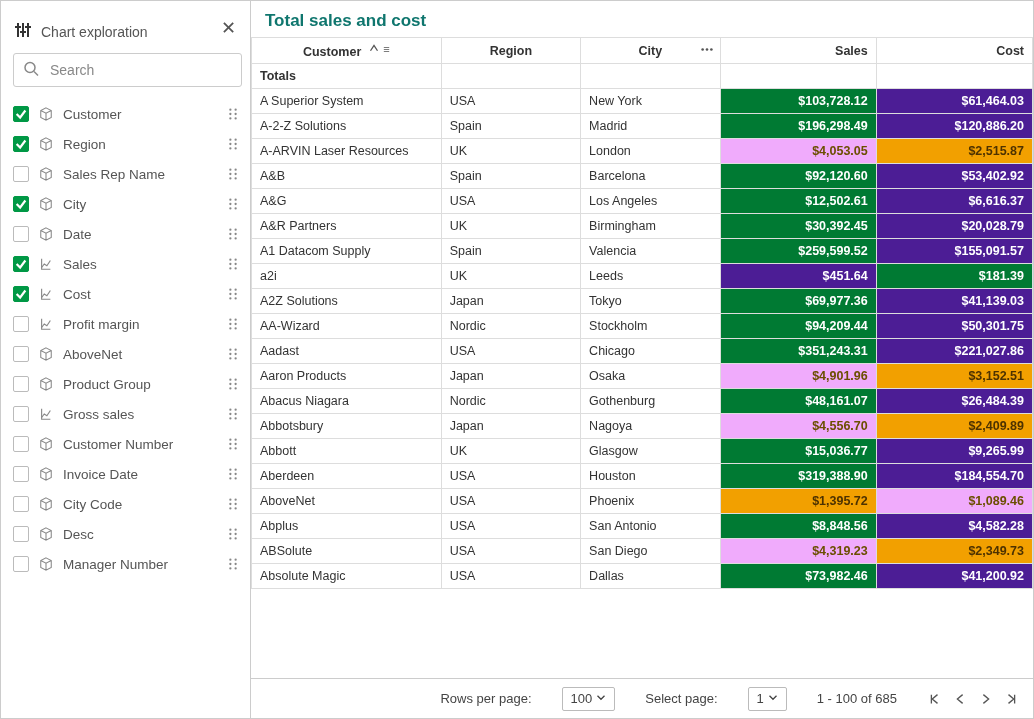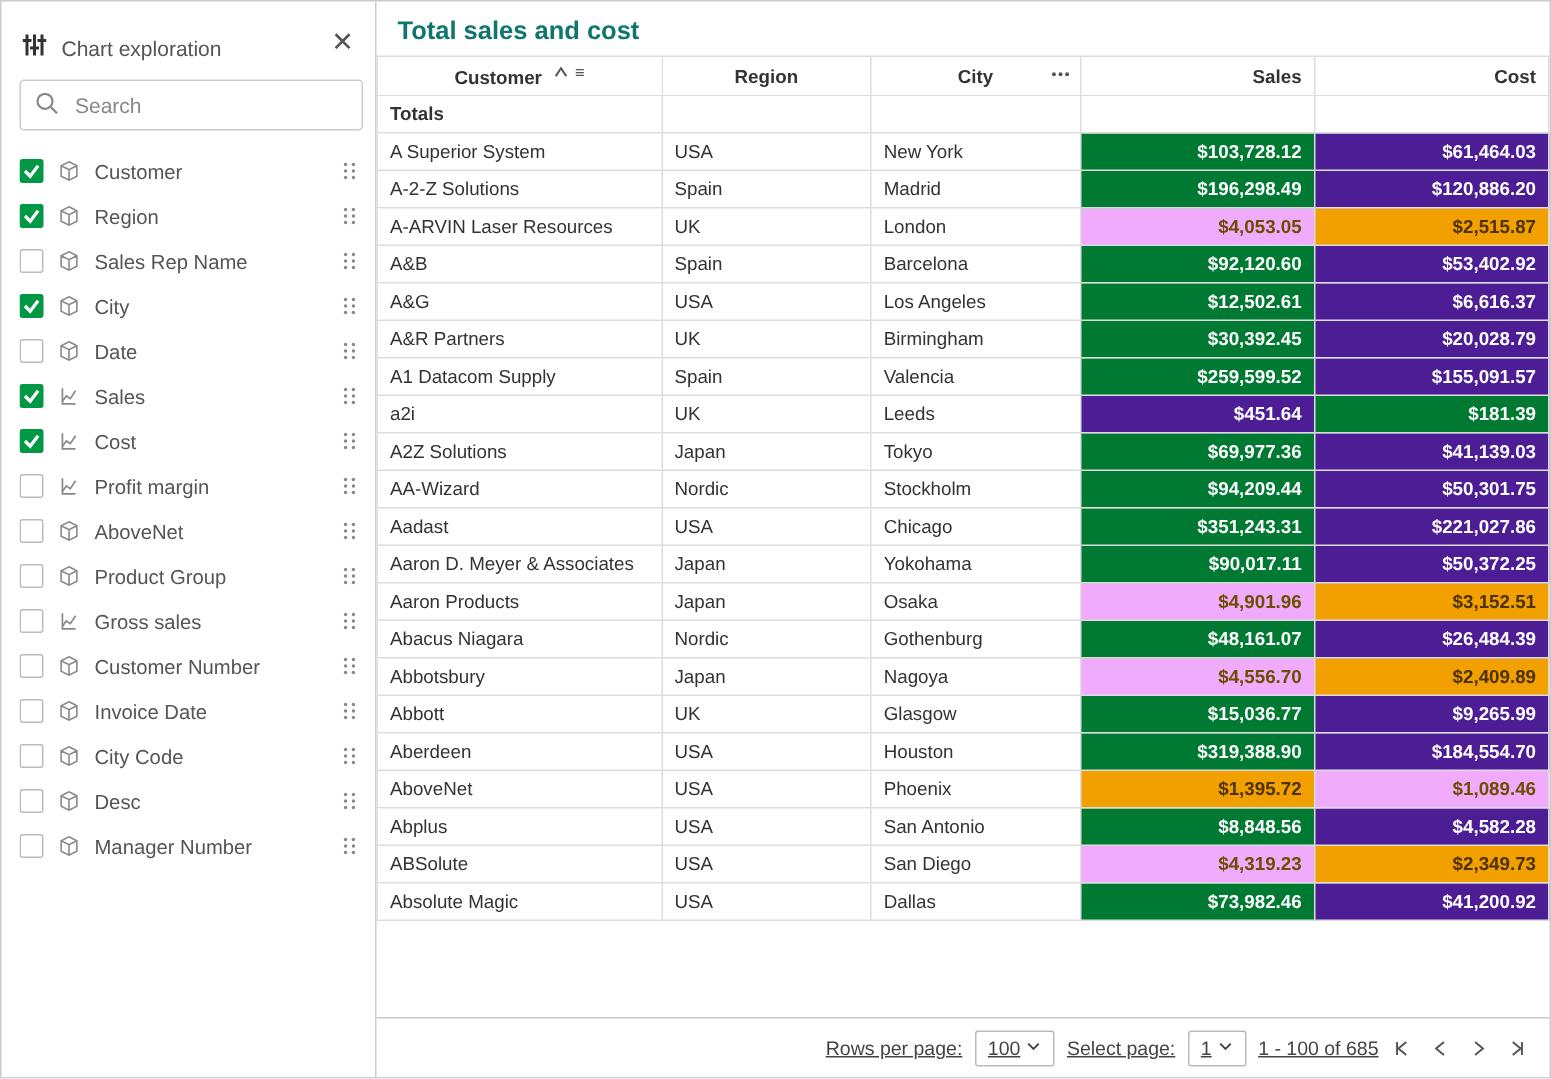--- a/index.html
+++ b/index.html
@@ -46,21 +46,21 @@
   .sort { margin-left: 6px; color: #555; display: inline-flex; gap: 2px; align-items: center; font-size: 11px; }
   .more { position: absolute; right: 6px; top: 50%; transform: translateY(-50%); color: #555; cursor: pointer; }
 
   
   .c-g   { background: #007a33; }       
   .c-yl  { background: #f0abfc; color: #6b4e00 !important; } 
   .c-or  { background: #f2a000; color: #4d3200 !important; } 
   .c-rd  { background: #4c1d95; }       
 
   
-  .pager { border-top: 1px solid #ccc; height: 40px; display: flex; align-items: center; justify-content: flex-end; gap: 8px; padding: 0 14px; font-size: 13px; color: #444; text-decoration: underline; }
+  .pager { border-top: 1px solid #ccc; height: 40px; display: flex; align-items: center; justify-content: flex-end; gap: 30px; padding: 0 14px; font-size: 13px; color: #444; }
   .pager .sel { height: 24px; border: 1px solid #bbb; border-radius: 2px; padding: 0 22px 0 8px; display: inline-flex; align-items: center; position: relative; cursor: pointer; }
   .pager .sel .car { position: absolute; right: 6px; top: 50%; transform: translateY(-50%); }
   .pager .nav { display: flex; gap: 12px; align-items: center; }
   .pager .nav span { cursor: pointer; color: #555; display: inline-flex; }
 
   
   .scroll-area::-webkit-scrollbar { width: 14px; }
   .scroll-area::-webkit-scrollbar-thumb { background: #c8c8c8; border-radius: 7px; border: 3px solid #fff; }
 
   
@@ -499,27 +499,20 @@
               <td class="num c-rd">$50,301.75</td>
             </tr>
             <tr>
               <td class="txt">Aadast</td>
               <td class="txt">USA</td>
               <td class="txt">Chicago</td>
               <td class="num c-g">$351,243.31</td>
               <td class="num c-rd">$221,027.86</td>
             </tr>
             <tr>
-              <td class="txt">Aaron D. Meyer &amp; Associates</td>
-              <td class="txt">Japan</td>
-              <td class="txt">Yokohama</td>
-              <td class="num c-g">$90,017.11</td>
-              <td class="num c-rd">$50,372.25</td>
-            </tr>
-            <tr>
               <td class="txt">Aaron Products</td>
               <td class="txt">Japan</td>
               <td class="txt">Osaka</td>
               <td class="num c-yl">$4,901.96</td>
               <td class="num c-or">$3,152.51</td>
             </tr>
             <tr>
               <td class="txt">Abacus Niagara</td>
               <td class="txt">Nordic</td>
               <td class="txt">Gothenburg</td>

